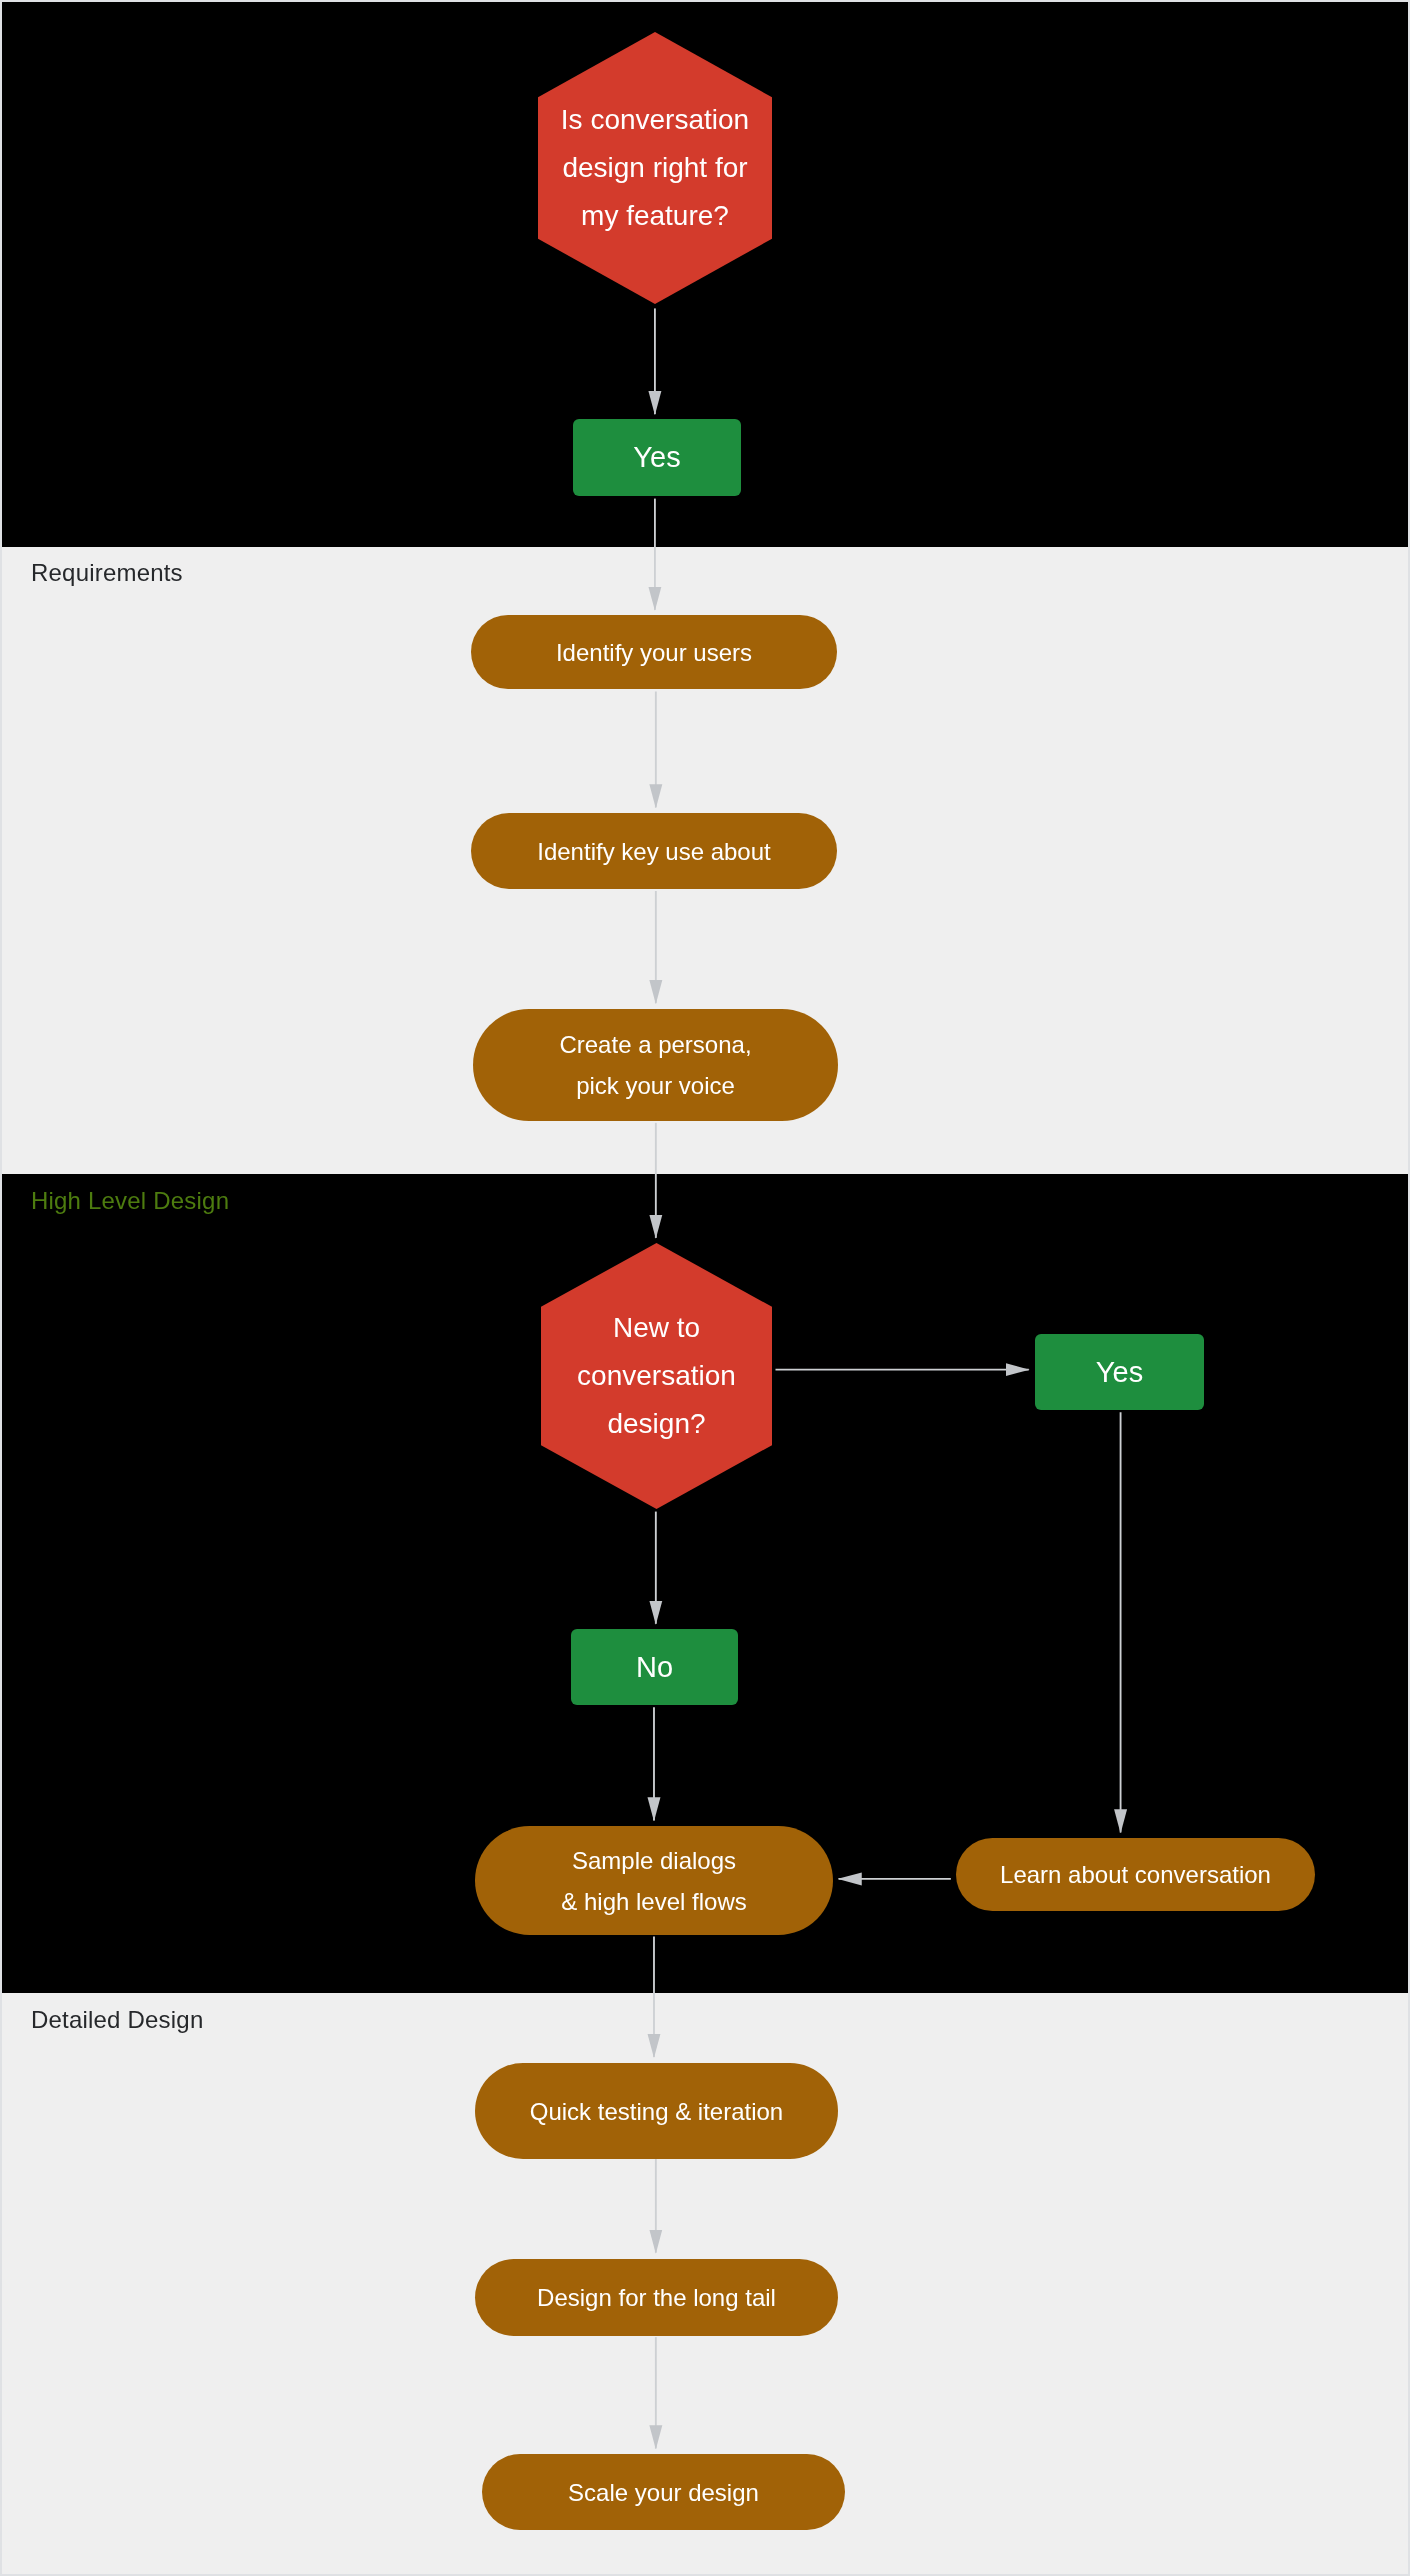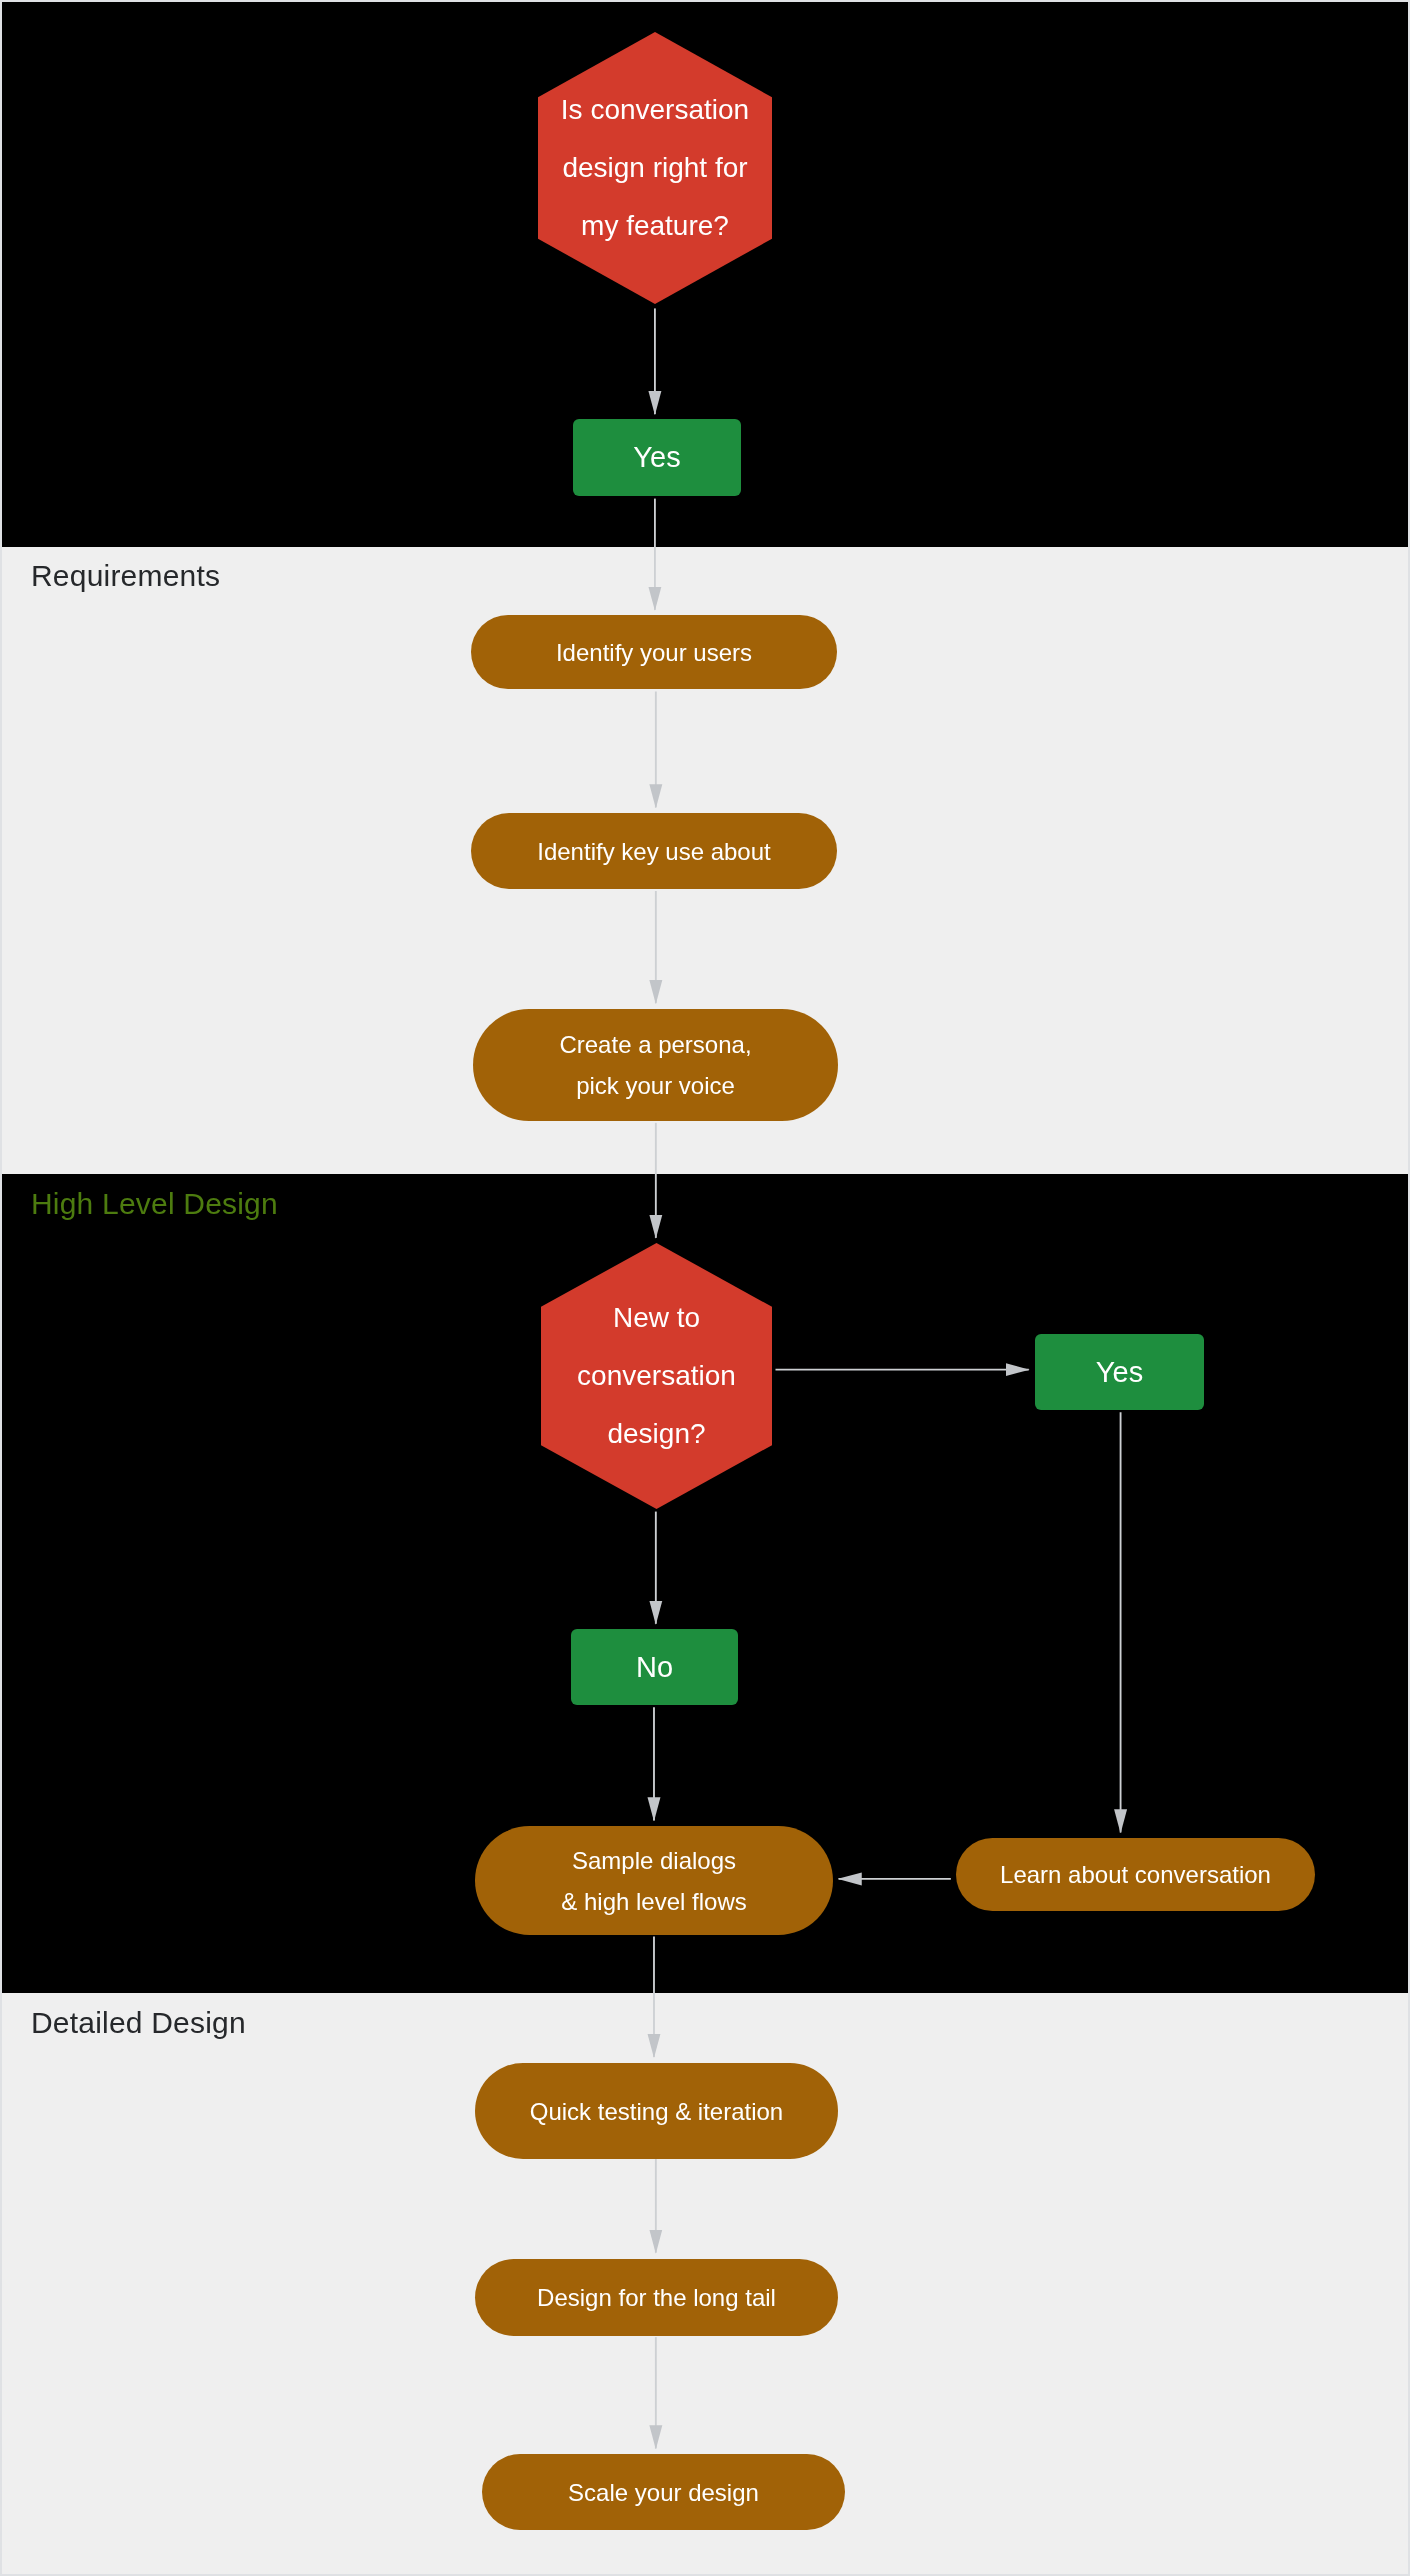--- a/index.html
+++ b/index.html
@@ -4,27 +4,27 @@
 <style>
   html,body{margin:0;padding:0;background:#ffffff;}
   .canvas{
     position:relative;width:1410px;height:2576px;overflow:hidden;
     font-family:"Liberation Sans",sans-serif;background:#000;
   }
   .frame{position:absolute;inset:0;border:2.8px solid #dfe1e4;pointer-events:none;z-index:10;}
   .band{position:absolute;left:0;width:1410px;z-index:0;}
   .band.dark{background:#000000;}
   .band.light{background:#efefef;}
-  .section-label{position:absolute;left:31px;font-size:30px;letter-spacing:0.2px;z-index:3;}
+  .section-label{position:absolute;left:31px;font-size:24px;letter-spacing:0.2px;z-index:3;}
   .label-on-light{color:#26282b;}
   .label-on-dark{color:#4d7c0f;}
   .node{position:absolute;display:flex;align-items:center;justify-content:center;
         text-align:center;color:#ffffff;z-index:2;box-sizing:border-box;}
   .hex{
-    background:#d33b2c;font-size:28px;line-height:58px;white-space:pre-line;
+    background:#d33b2c;font-size:28px;line-height:48px;white-space:pre-line;
     clip-path:polygon(50% 0,100% 24%,100% 76%,50% 100%,0 76%,0 24%);
   }
   .answer{background:#1e8e3e;border-radius:6px;font-size:29px;cursor:pointer;}
   .pill{background:#a16207;border-radius:927px;font-size:24px;line-height:41px;
         white-space:pre-line;cursor:pointer;}
   .pill.tall{border-radius:58px;}
   .arrows{position:absolute;left:0;top:0;z-index:1;}
   .arrows line{stroke:#cdd0d3;stroke-width:2;}
 </style>
 </head>

